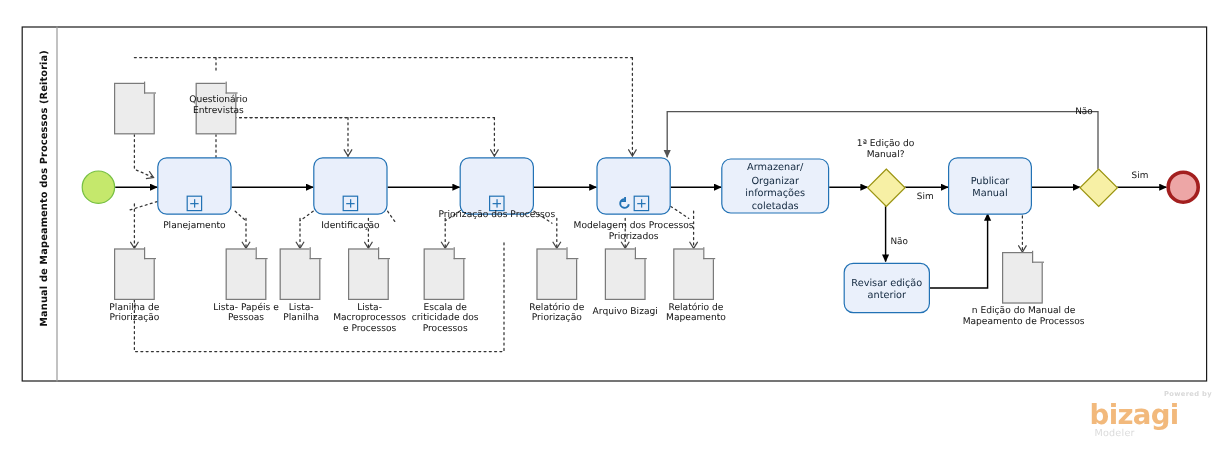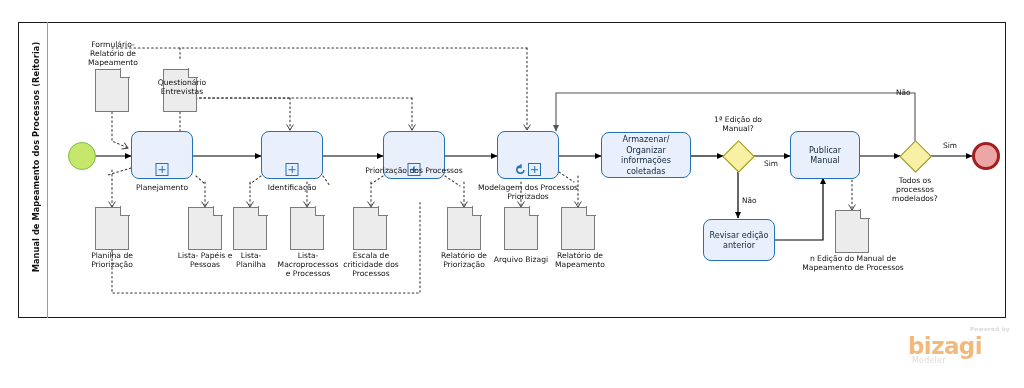--- a/index.html
+++ b/index.html
@@ -171,21 +171,21 @@
     </span>
   </div>
   <div class="lbl" style="left:252px;top:183px;width:80px;">Identificação</div>
 
   <div class="task sub" style="left:383px;top:131px;width:62px;height:48px;">
     <span></span>
     <span class="marker">
       <span class="mk-plus"></span>
     </span>
   </div>
-  <div class="lbl" style="left:358px;top:166px;width:112px;">Priorização dos Processos</div>
+  <div class="lbl" style="left:358px;top:174px;width:112px;">Priorização dos Processos</div>
 
   <div class="task sub" style="left:497px;top:131px;width:62px;height:48px;">
     <span></span>
     <span class="marker">
       <span class="mk-loop">
         <svg width="11" height="11" viewBox="0 0 11 11">
           <path d="M9,6.2 A3.6,3.6 0 1 1 5.6,2.0" fill="none" stroke="#2272b5" stroke-width="1.6"></path>
           <path d="M5.9,0.2 L5.9,3.6 L2.6,3.6" fill="none" stroke="#2272b5" stroke-width="1.5"></path>
         </svg>
       </span>
@@ -207,32 +207,30 @@
   </div>
 
   <div class="gw" style="left:723px;top:141px;">
     <i></i>
   </div>
   <div class="lbl" style="left:698px;top:115px;width:80px;">1ª Edição do Manual?</div>
 
   <div class="gw" style="left:900px;top:141px;">
     <i></i>
   </div>
-  <div class="lbl" style="left:881px;top:176px;width:68px;">Todos os processos modelados?</div>
 
   <div class="flbl" style="left:764px;top:159px;">Sim</div>
   <div class="flbl" style="left:742px;top:196px;">Não</div>
   <div class="flbl" style="left:943px;top:141px;">Sim</div>
   <div class="flbl" style="left:896px;top:88px;">Não</div>
 
   <div class="doc" style="left:95px;top:69px;">
     <div class="body"></div>
     <div class="fold"></div>
   </div>
-  <div class="lbl" style="left:74px;top:40px;width:78px;">Formulário- Relatório de Mapeamento</div>
 
   <div class="doc" style="left:163px;top:69px;">
     <div class="body"></div>
     <div class="fold"></div>
   </div>
   <div class="lbl" style="left:145px;top:50px;width:74px;margin-top:28px;">Questionário Entrevistas</div>
 
   <div class="doc" style="left:95px;top:207px;">
     <div class="body"></div>
     <div class="fold"></div>

